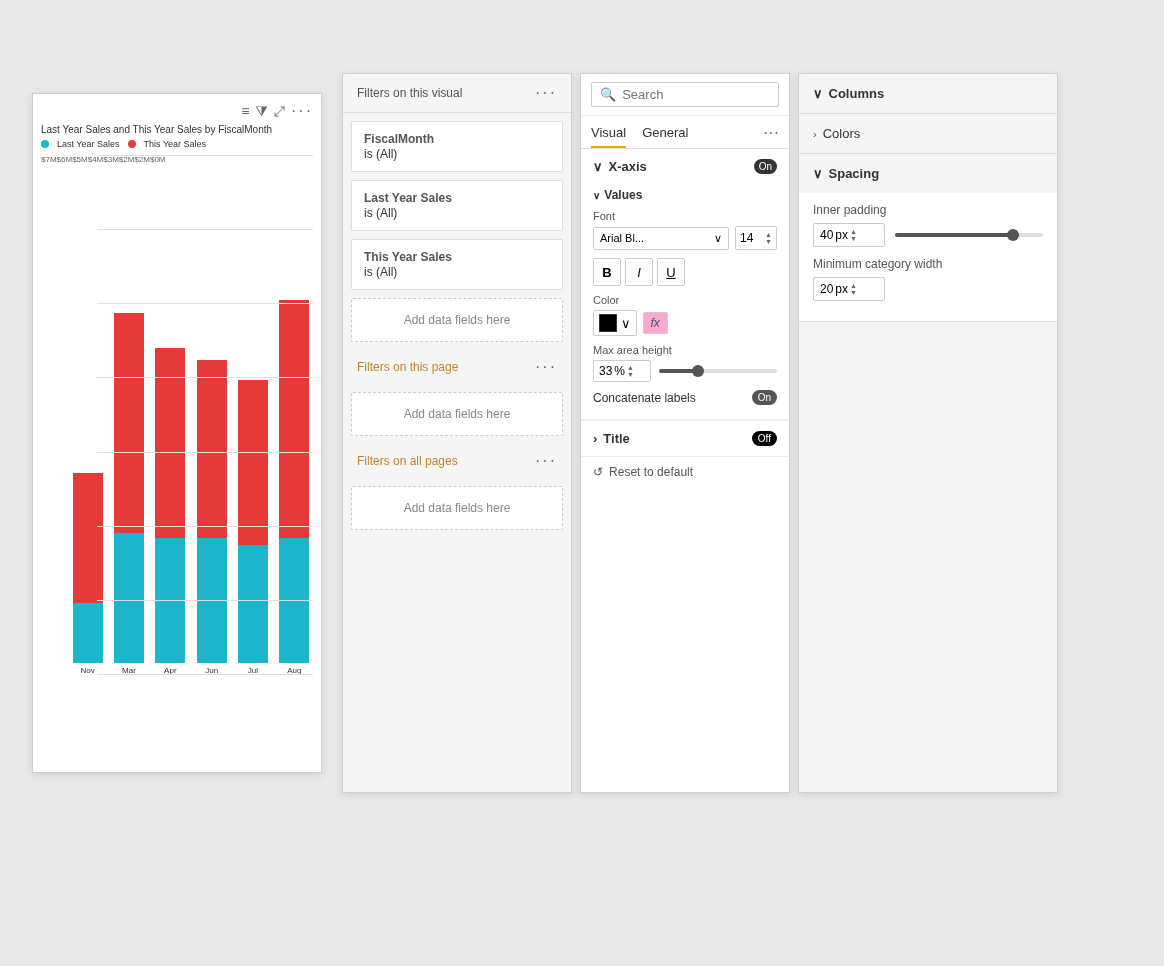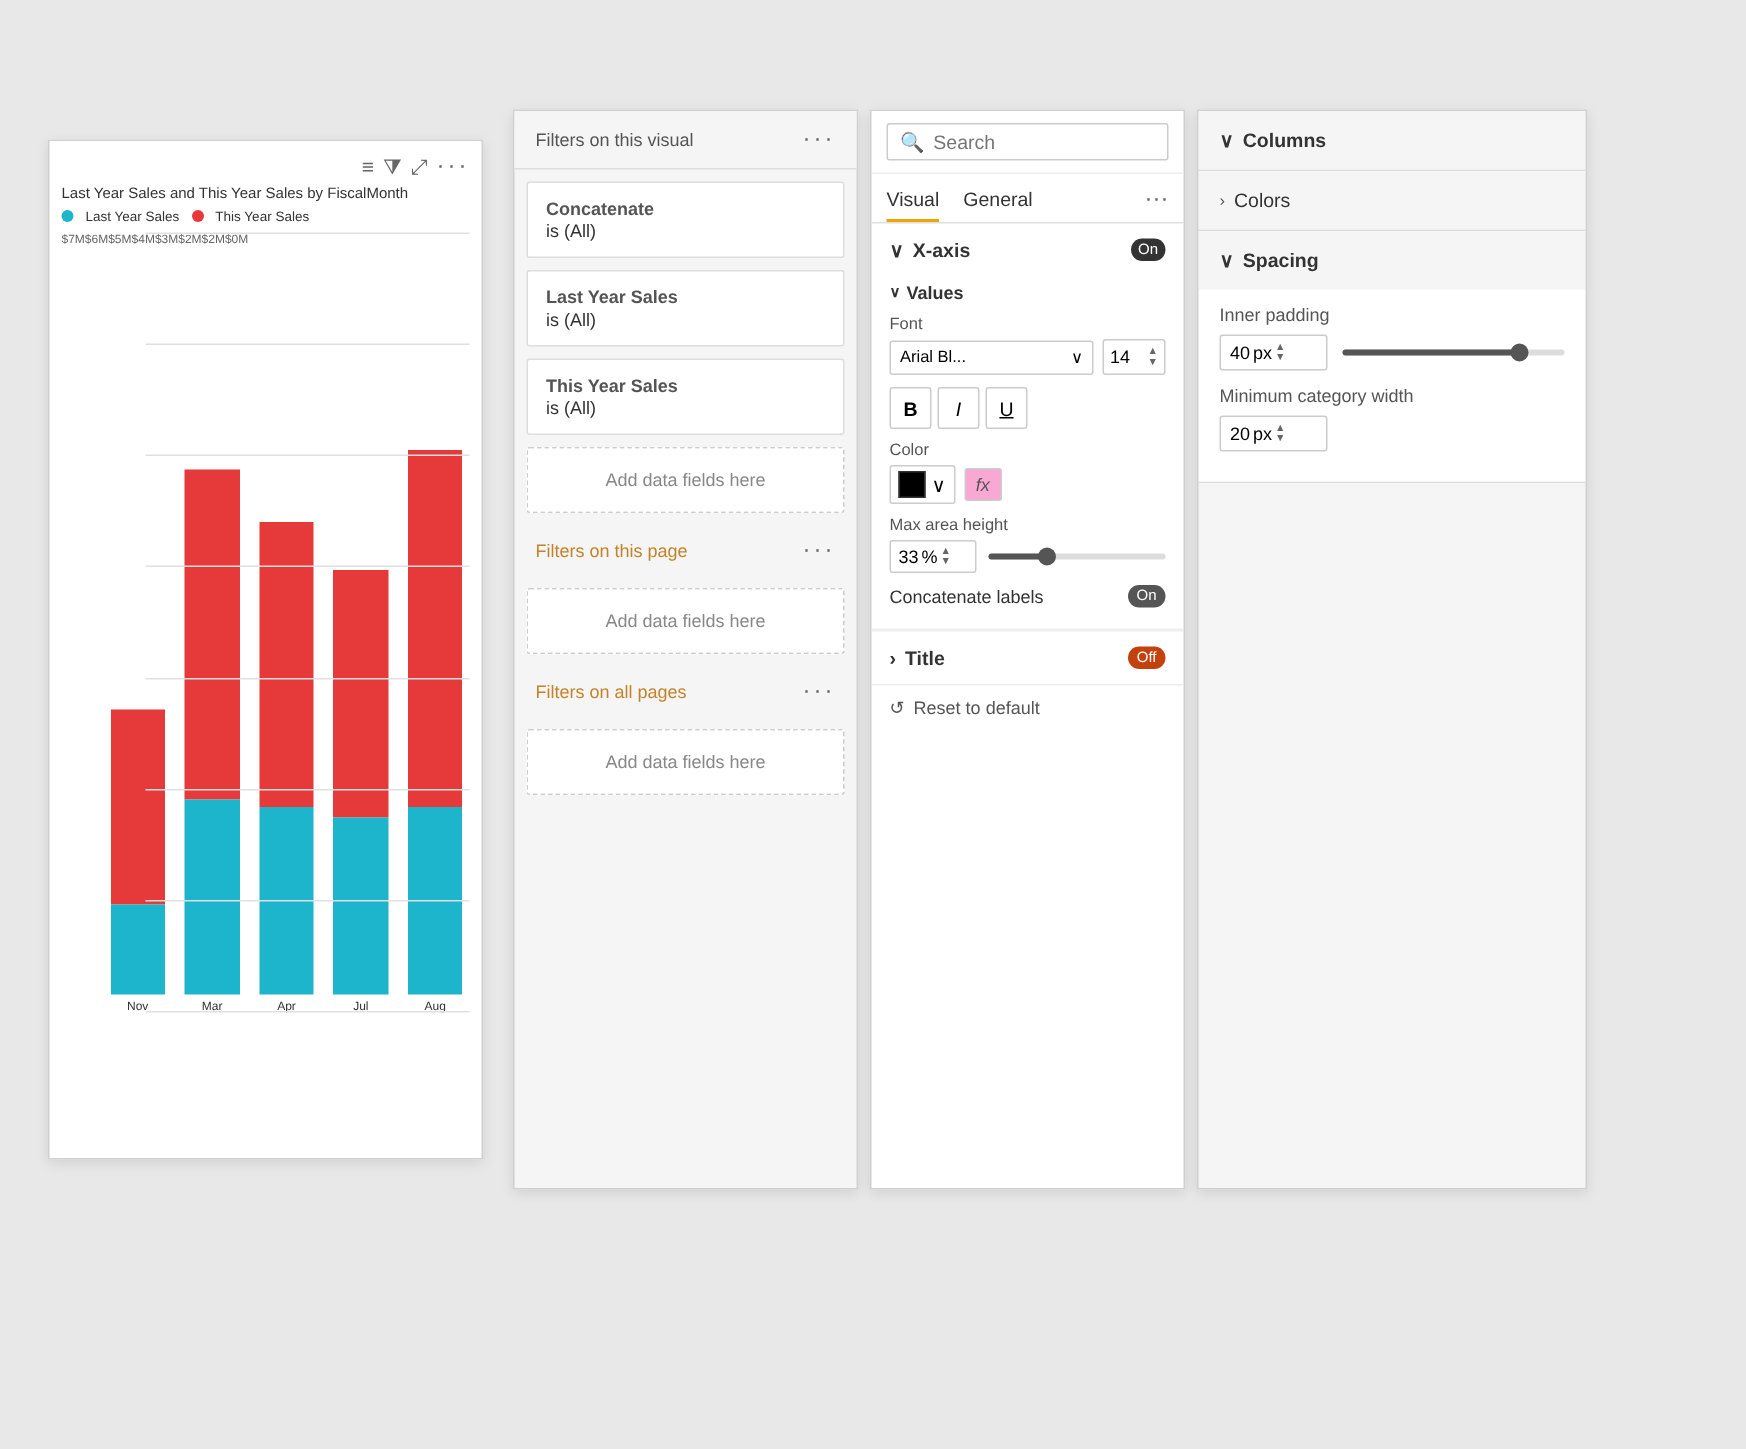--- a/index.html
+++ b/index.html
@@ -516,21 +516,21 @@
     .title-left {
       display: flex;
       align-items: center;
       gap: 6px;
       font-size: 13px;
       font-weight: 600;
       color: #333;
     }
 
     .toggle-off {
-      background: #c2410c;
+      background: #000000;
       color: #fff;
       font-size: 10px;
       padding: 2px 6px;
       border-radius: 8px;
     }
 
     .reset-row {
       padding: 8px 12px;
       display: flex;
       align-items: center;
@@ -706,20 +706,27 @@
 
         <div class="bar-group">
           <div class="bar-stack" style="width:100%;">
             <div class="bar-segment" style="height:190px;background:#e63939;"></div>
             <div class="bar-segment" style="height:125px;background:#1db5cc;"></div>
           </div>
           <div class="bar-label">Apr</div>
         </div>
 
 
+        <div class="bar-group">
+          <div class="bar-stack" style="width:100%;">
+            <div class="bar-segment" style="height:178px;background:#e63939;"></div>
+            <div class="bar-segment" style="height:125px;background:#1db5cc;"></div>
+          </div>
+          <div class="bar-label">Jun</div>
+        </div>
 
         <div class="bar-group">
           <div class="bar-stack" style="width:100%;">
             <div class="bar-segment" style="height:165px;background:#e63939;"></div>
             <div class="bar-segment" style="height:118px;background:#1db5cc;"></div>
           </div>
           <div class="bar-label">Jul</div>
         </div>
 
         <div class="bar-group">
@@ -733,21 +740,21 @@
     </div>
   </div>
 
   <div class="filters-panel">
     <div class="filters-header">
       <span class="filters-header-title">Filters on this visual</span>
       <span class="three-dots">···</span>
     </div>
 
     <div class="filter-card">
-      <span class="filter-card-title">Concatenate</span>
+      <span class="filter-card-title">FiscalMonth</span>
       <span class="filter-card-value">is (All)</span>
     </div>
 
     <div class="filter-card">
       <span class="filter-card-title">Last Year Sales</span>
       <span class="filter-card-value">is (All)</span>
     </div>
 
     <div class="filter-card">
       <span class="filter-card-title">This Year Sales</span>

